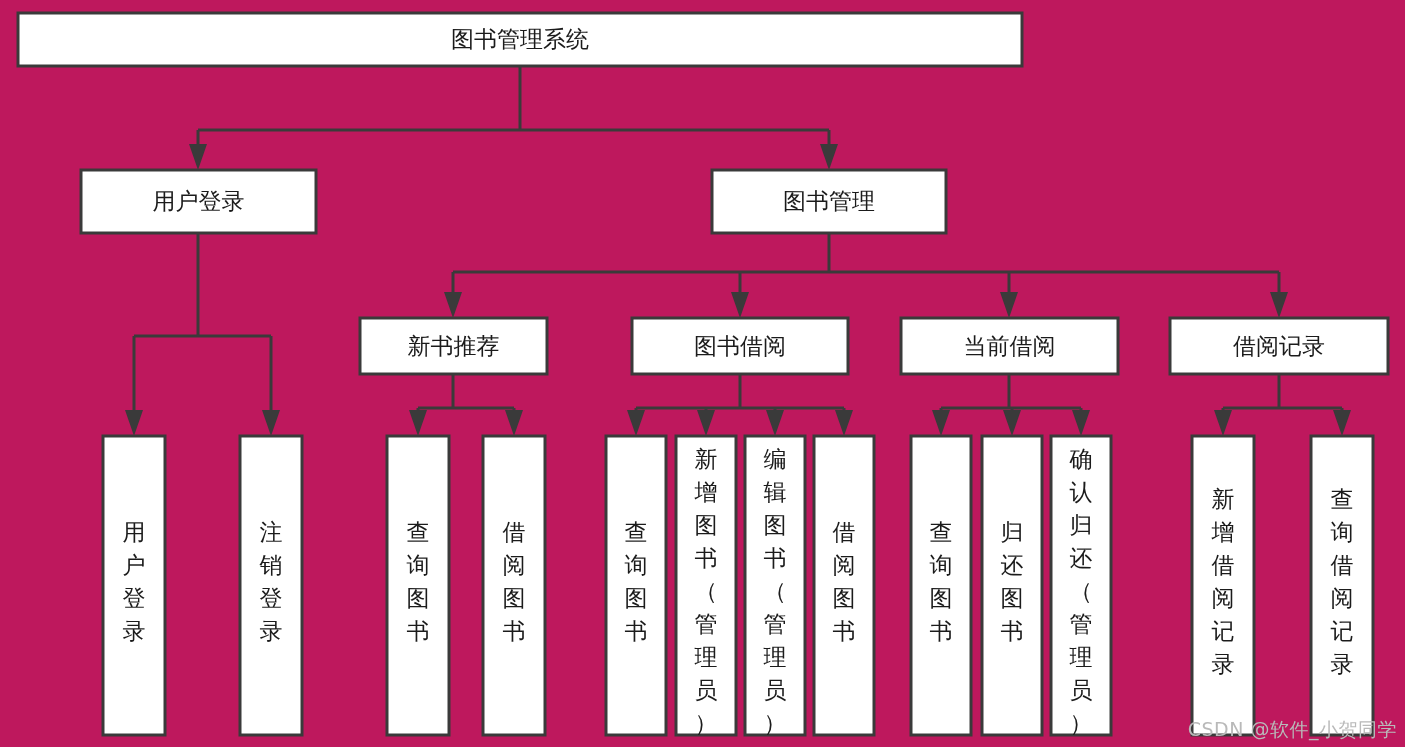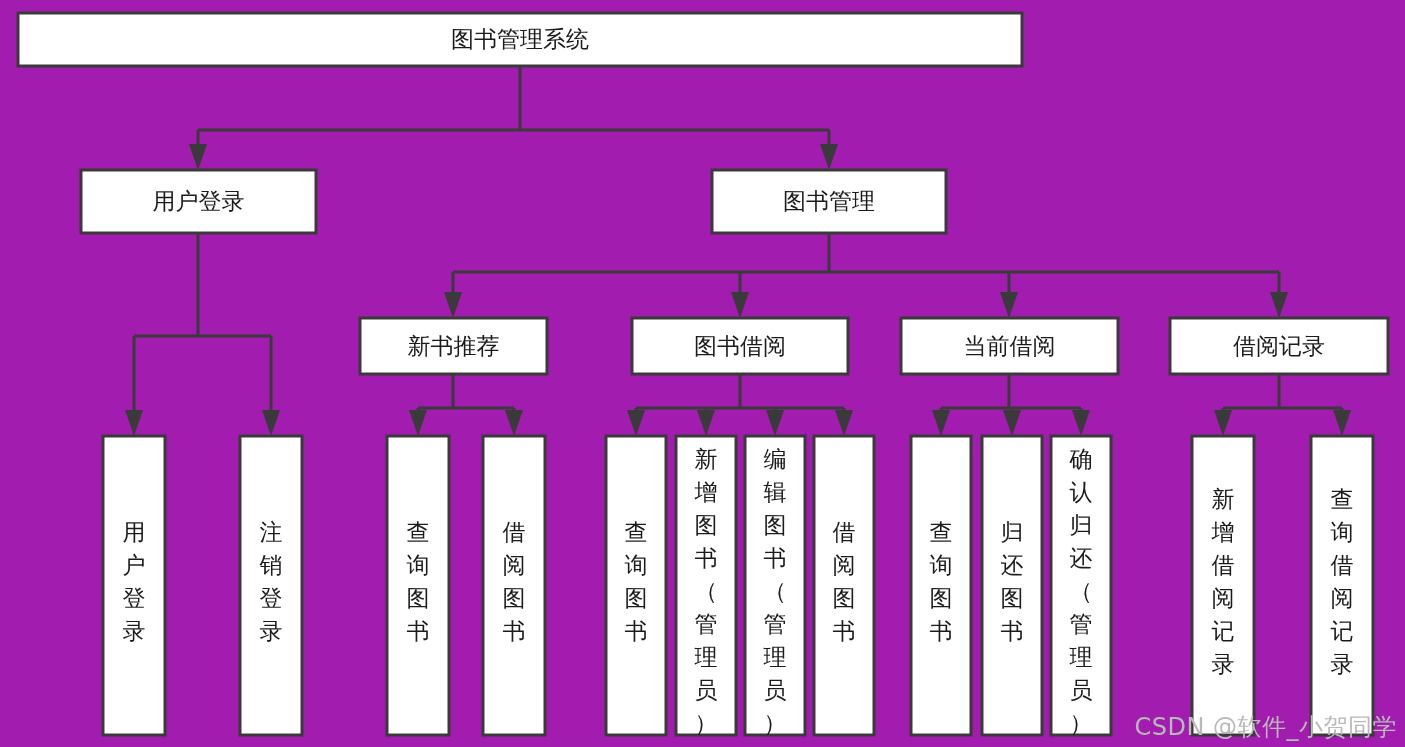--- a/index.html
+++ b/index.html
@@ -1,26 +1,26 @@
 <!DOCTYPE html>
 <html><head>
 <meta charset="utf-8">
 <style>
   html,body{margin:0;padding:0;background:#ffffff;}
   body{width:1405px;height:747px;overflow:hidden;font-family:"DejaVu Sans","Liberation Sans",sans-serif;}
-  #diagram-root{position:relative;width:1405px;height:747px;background:#a21caf;}
+  #diagram-root{position:relative;width:1405px;height:747px;background:#be185d;}
   svg.flow{position:absolute;left:0;top:0;width:1405px;height:747px;display:block;}
   .node-rect{fill:#ffffff;stroke:#3a3a3a;stroke-width:3;}
   .edge{stroke:#3a3a3a;stroke-width:3;fill:none;stroke-linecap:butt;}
   .arrow-head{fill:#3a3a3a;stroke:none;}
   .node-label{font-family:"DejaVu Sans","Liberation Sans",sans-serif;fill:#1b1b1b;font-size:23px;dominant-baseline:middle;text-anchor:middle;}
   .vert-label{font-family:"DejaVu Sans","Liberation Sans",sans-serif;fill:#1b1b1b;font-size:23px;}
   .vert-label tspan{text-anchor:middle;}
   .watermark{position:absolute;right:8px;bottom:4px;font-family:"DejaVu Sans","Liberation Sans",sans-serif;
-             font-size:24px;color:#b9b9b9;white-space:nowrap;letter-spacing:.5px;}
+             font-size:19px;color:#b9b9b9;white-space:nowrap;letter-spacing:.5px;}
 </style>
 </head>
 <body>
 
 <div id="diagram-root">
   <svg class="flow" id="flow-svg" viewBox="0 0 1405 747">
       <g>
         <g>
           <path d="M 520 66 L 520 130" class="edge"></path>
           <path d="M 198 130 L 829 130" class="edge"></path>

